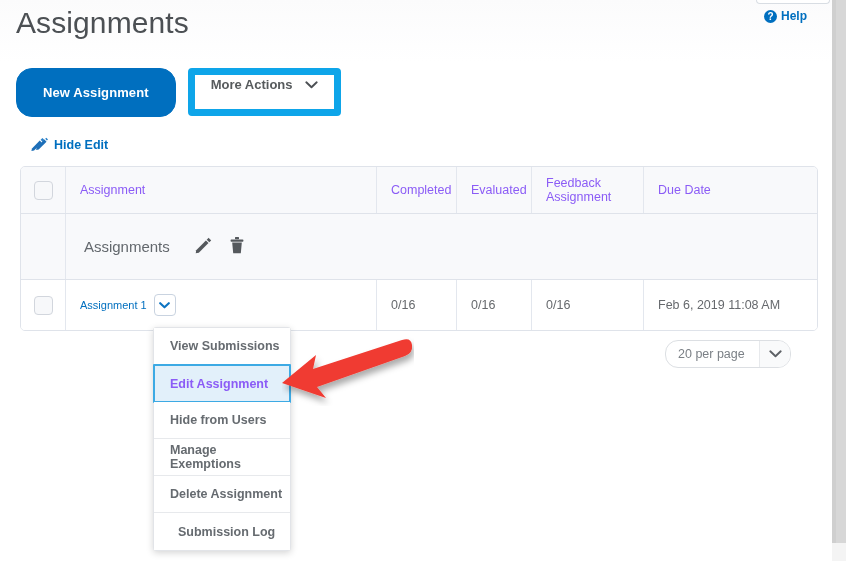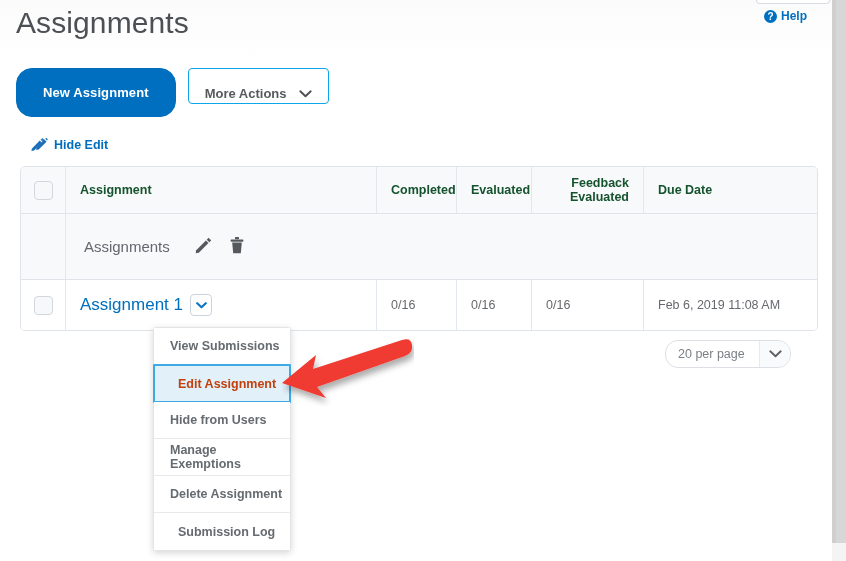--- a/index.html
+++ b/index.html
@@ -111,29 +111,29 @@
     padding: 0 26px;
     font-size: 13px;
     font-weight: 700;
     cursor: pointer;
     font-family: "Liberation Sans", sans-serif;
     letter-spacing: .1px;
   }
   .btn-default {
     background: #ffffff;
     color: #565a5c;
-    border: 1px solid #0ea5e9;
+    border: 7px solid #0ea5e9;
     border-radius: 4px;
     height: 33px;
     padding: 17px 16px;
     font-size: 13px;
     font-weight: 700;
     cursor: pointer;
     display: flex;
-    align-items: flex-start;
+    align-items: flex-end;
     gap: 12px;
     font-family: "Liberation Sans", sans-serif;
   }
 
   
   .bulk-edit {
     position: absolute;
     left: 31px; top: 136px;
     display: flex;
     align-items: center;
@@ -158,23 +158,22 @@
   .t-row { display: flex; }
   .t-head {
     background: #f8f9fb;
     height: 46px;
     border-bottom: 1px solid #dfe3ea;
   }
   .t-head .cell {
     display: flex;
     align-items: center;
     font-size: 12.5px;
-    color: #14532d;
-    font-weight: 700;
-    text-align: right;
+    color: #8b5cf6;
+    font-weight: 400;
   }
   .cell {
     box-sizing: border-box;
     border-right: 1px solid #e3e7ee;
     padding: 0 14px;
     display: flex;
     align-items: center;
   }
   .cell:last-child { border-right: none; }
   .c-check { width: 45px; justify-content: center; padding: 0; }
@@ -212,21 +211,21 @@
     align-items: center;
   }
 
   .t-body { height: 50px; background: #ffffff; }
   .t-body .cell {
     font-size: 12.5px;
     color: #66696d;
   }
   .asn-link {
     color: #006fbf;
-    font-size: 17px;
+    font-size: 11px;
     cursor: pointer;
     margin-right: 7px;
   }
   .dd-btn {
     width: 22px; height: 22px;
     border: 1px solid #c9d3e0;
     border-radius: 4px;
     background: #ffffff;
     display: inline-flex;
     align-items: center;
@@ -285,26 +284,26 @@
     color: #666b70;
     border-bottom: 1px solid #e7e9ec;
     cursor: pointer;
     box-sizing: border-box;
     background: #ffffff;
     font-weight: bold;
   }
   .menu-item:last-child { border-bottom: none; padding-left: 24px; }
   .menu-item.selected {
     background: #e2f0fa;
-    color: #c2410c;
+    color: #8b5cf6;
     border: 2px solid #3daae4;
     border-radius: 1px;
     margin: -1px -1px;
     width: calc(100% + 2px);
-    padding-left: 23px;
+    padding-left: 15px;
     height: 39px;
   }
 
   
   .arrow-annot {
     position: absolute;
     left: 282px; top: 334px;
     width: 132px; height: 72px;
     z-index: 40;
     pointer-events: none;
@@ -357,21 +356,21 @@
 
   <div class="table">
 
     <div class="t-row t-head">
       <div class="cell c-check">
         <div class="chkbox"></div>
       </div>
       <div class="cell c-name">Assignment</div>
       <div class="cell c-comp">Completed</div>
       <div class="cell c-eval">Evaluated</div>
-      <div class="cell c-fb">Feedback Evaluated</div>
+      <div class="cell c-fb">Feedback Assignment</div>
       <div class="cell c-due">Due Date</div>
     </div>
 
     <div class="t-row t-group">
       <div class="cell c-check"></div>
       <div class="cell" style="width:753px;border-right:none;padding-left:18px;">
         <span class="group-label">Assignments</span>
         <button class="icon-btn">
           <span>
             <svg width="17" height="17" viewBox="0 0 17 17" aria-hidden="true">

